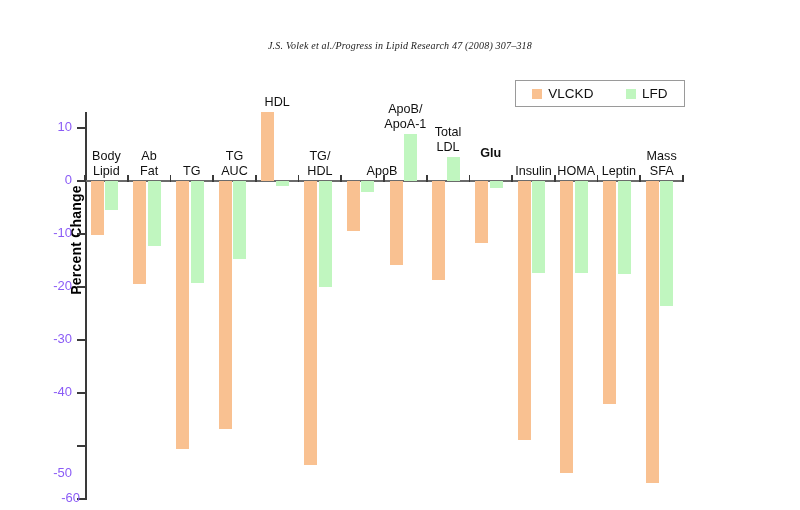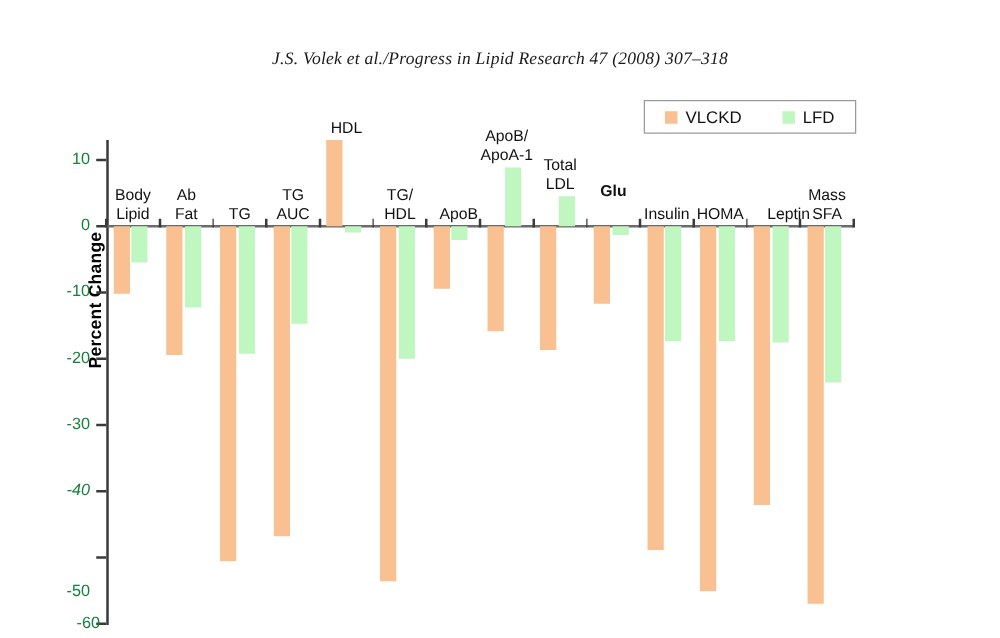--- a/index.html
+++ b/index.html
@@ -18,21 +18,21 @@
 
   
   #running-head {
     position: absolute;
     top: 40px;
     left: 0;
     width: 800px;
     text-align: center;
     font-family: "Liberation Serif", serif;
     font-style: italic;
-    font-size: 14px;
+    font-size: 10px;
     letter-spacing: 0.2px;
     color: #1a1a1a;
     white-space: nowrap;
   }
 
   
   #figure {
     position: absolute;
     left: 0;
     top: 0;
@@ -65,21 +65,21 @@
     width: 8px;
     height: 1.6px;
     background: #3a3a3a;
   }
   .y-tick-label {
     position: absolute;
     right: 0;
     width: 48px;
     text-align: right;
     font-size: 13px;
-    color: #15803d;
+    color: #8b5cf6;
     transform: translateY(-9px);
   }
 
   .x-tick {
     position: absolute;
     top: 175px;
     width: 1.6px;
     height: 7px;
     background: #3a3a3a;
   }
@@ -175,21 +175,21 @@
       <div class="y-tick-label" style="position: absolute; left: 24px; top: 128px;">10</div>
       <div class="y-tick" style="top: 180.2px;"></div>
       <div class="y-tick-label" style="position: absolute; left: 24px; top: 181px;">0</div>
       <div class="y-tick" style="top: 233.2px;"></div>
       <div class="y-tick-label" style="position: absolute; left: 24px; top: 234px;">-10</div>
       <div class="y-tick" style="top: 286.2px;"></div>
       <div class="y-tick-label" style="position: absolute; left: 24px; top: 287px;">-20</div>
       <div class="y-tick" style="top: 339.2px;"></div>
       <div class="y-tick-label" style="position: absolute; left: 24px; top: 340px;">-30</div>
       <div class="y-tick" style="top: 392.2px;"></div>
-      <div class="y-tick-label" style="position: absolute; left: 24px; top: 393px; font-style: italic;">-40</div>
+      <div class="y-tick-label" style="position: absolute; left: 24px; top: 393px;">-40</div>
       <div class="y-tick" style="top: 445.2px;"></div>
       <div class="y-tick-label" style="position: absolute; left: 24px; top: 446px; margin-top: 28px;">-50</div>
       <div class="y-tick" style="top: 498.2px;"></div>
       <div class="y-tick-label" style="position: absolute; left: 32px; top: 499px;">-60</div>
     </div>
   <div id="x-ticks">
       <div class="x-tick" style="left: 84.2px;"></div>
       <div class="x-tick" style="left: 126.914px;"></div>
       <div class="x-tick" style="left: 169.629px;"></div>
       <div class="x-tick" style="left: 212.343px;"></div>
@@ -240,26 +240,26 @@
       <div class="group-label" style="left: 71.3571px; top: 149px;">Body
 Lipid</div>
       <div class="group-label" style="left: 114.071px; top: 149px;">Ab
 Fat</div>
       <div class="group-label" style="left: 156.786px; top: 163.5px;">TG</div>
       <div class="group-label" style="left: 199.5px; top: 149px;">TG
 AUC</div>
       <div class="group-label" style="left: 242.214px; top: 94.6px;">HDL</div>
       <div class="group-label" style="left: 284.929px; top: 149px;">TG/
 HDL</div>
-      <div class="group-label" style="left: 332px; top: 163.5px; text-align: center;">ApoB</div>
+      <div class="group-label" style="left: 347px; top: 163.5px; text-align: center;">ApoB</div>
       <div class="group-label" style="left: 370.357px; top: 102.36px;">ApoB/
 ApoA-1</div>
       <div class="group-label" style="left: 413.071px; top: 125.15px;">Total
 LDL</div>
       <div class="group-label" style="left: 455.786px; top: 146px; font-weight: bold;">Glu</div>
       <div class="group-label" style="left: 498.5px; top: 163.5px;">Insulin</div>
       <div class="group-label" style="left: 541.214px; top: 163.5px;">HOMA</div>
-      <div class="group-label" style="left: 583.929px; top: 163.5px; padding-left: 12px;">Leptin</div>
+      <div class="group-label" style="left: 583.929px; top: 163.5px;">Leptin</div>
       <div class="group-label" style="left: 626.643px; top: 149px;">Mass
 SFA</div>
     </div>
 
 </div>
 
 </body></html>

